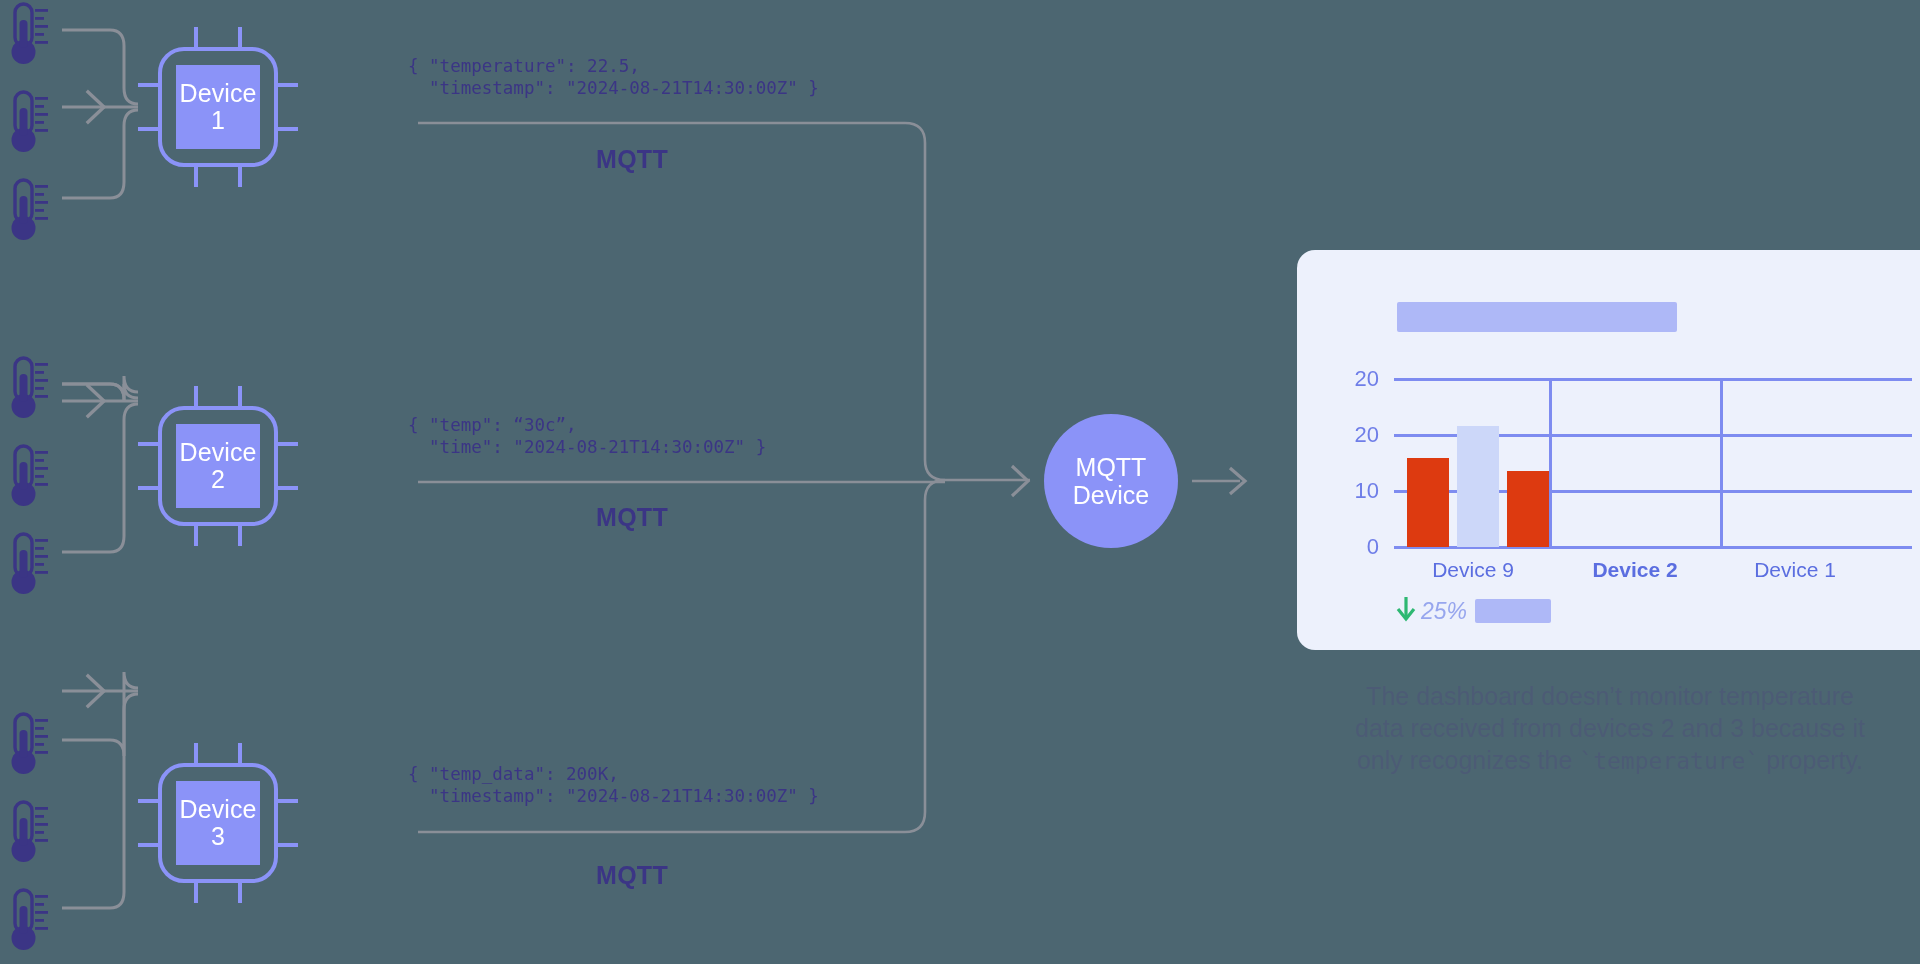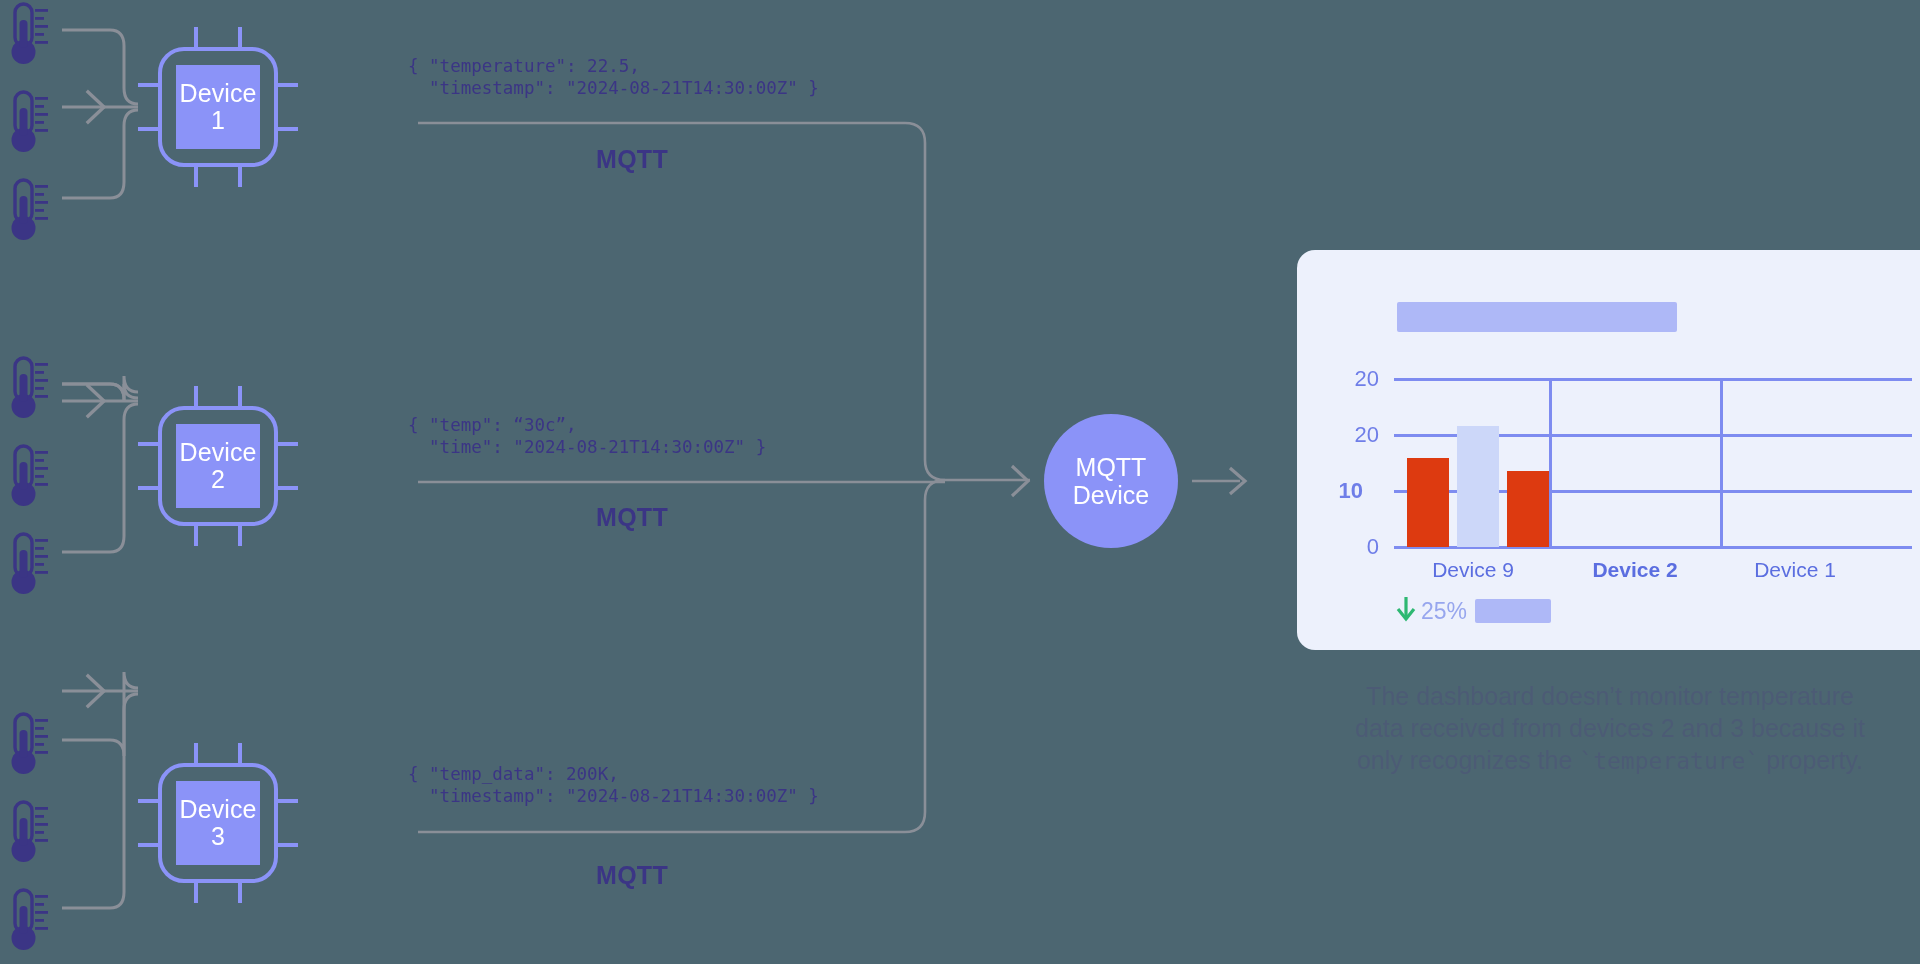--- a/index.html
+++ b/index.html
@@ -77,20 +77,21 @@
   .cat-label {
     position: absolute; color: #5b6ee0;
     font-size: 21px; text-align: center;
   }
   .gridline { position: absolute; background: #7e8cf0; height: 3px; }
   .vline { position: absolute; background: #7e8cf0; width: 3px; }
   .bar { position: absolute; }
   .delta-pct {
     position: absolute; color: #97a6ee;
     font-size: 23px;
+    font-style: italic;
   }
   .delta-chip {
     position: absolute; background: #aeb8f7; border-radius: 2px;
   }
 
   
   .caption {
     position: absolute;
     width: 640px; text-align: center;
     color: #4d5578; font-size: 25px; line-height: 32px;
@@ -228,21 +229,21 @@
     <line x1="0" y1="19" x2="48" y2="19" stroke="#8a8f98" stroke-width="2.6"></line>
     <polyline points="38,6 53,19 38,32" fill="none" stroke="#8a8f98" stroke-width="3.2"></polyline>
   </svg>
 
   <div class="panel" style="left:1297px; top:250px; width:640px; height:400px;">
 
     <div class="panel-titlebar" style="left:100px; top:52px; width:280px; height:30px;"></div>
 
     <div class="axis-label" style="left:20px;  top:116px; width:62px;">20</div>
     <div class="axis-label" style="left:20px;  top:172px; width:62px;">20</div>
-    <div class="axis-label" style="left:4px;  top:228px; width:62px;font-weight:bold;">10</div>
+    <div class="axis-label" style="left:20px;  top:228px; width:62px;">10</div>
     <div class="axis-label" style="left:20px;  top:284px; width:62px;">0</div>
 
     <div class="gridline" style="left:97px; top:128px; width:518px;"></div>
     <div class="gridline" style="left:97px; top:184px; width:518px;"></div>
     <div class="gridline" style="left:97px; top:240px; width:518px;"></div>
     <div class="gridline" style="left:97px; top:296px; width:518px;"></div>
 
     <div class="vline" style="left:252px; top:128px; height:171px;"></div>
     <div class="vline" style="left:423px; top:128px; height:171px;"></div>
 

